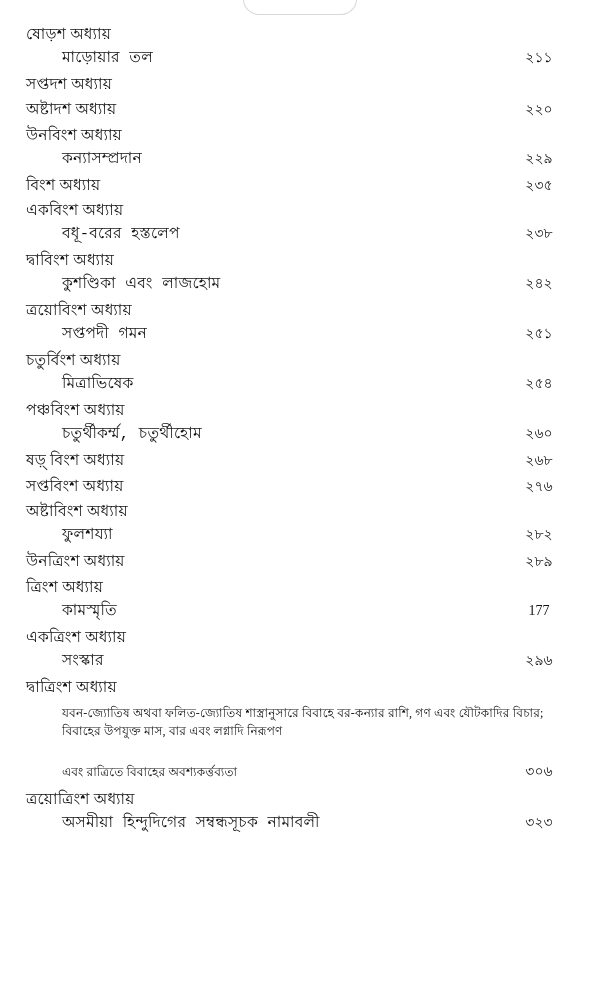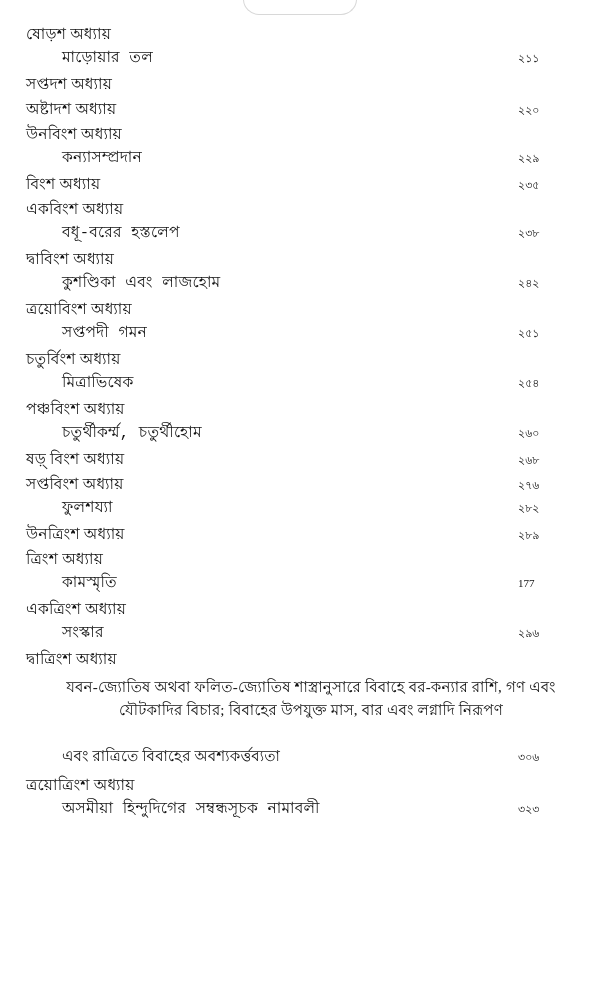--- a/index.html
+++ b/index.html
@@ -45,41 +45,40 @@
     margin-bottom: 9.5px;
     font-size: 15.5px;
   }
   .entry .label {
     white-space: pre-wrap;
     letter-spacing: 0.2px;
   }
   .entry .page-num {
     white-space: nowrap;
     padding-left: 12px;
-    font-size: 11px;
+    font-size: 14px;
     min-width: 42px;
-    text-align: left;
+    text-align: center;
   }
   .lvl-chapter .label {
     padding-left: 0px;
   }
   .lvl-sub .label {
     padding-left: 36px;
     font-family: Liberation Mono, monospace;
   }
   .lvl-long {
     display: block;
     margin-bottom: 9.5px;
   }
   .lvl-long .label {
     display: block;
     padding-left: 36px;
     line-height: 1.55;
-    font-size: 15px;
-    text-align: center;
+    font-size: 12px;
   }
   .lvl-long .tail {
     display: flex;
     justify-content: space-between;
     align-items: baseline;
   }
   .lvl-long .tail .label {
     padding-left: 36px;
     margin-top: 22px;
   }
@@ -163,20 +162,24 @@
         <div class="page-num">২৬০</div>
       </div>
       <div class="entry lvl-chapter">
         <div class="label">ষড়্‌ বিংশ অধ্যায়</div>
         <div class="page-num">২৬৮</div>
       </div>
       <div class="entry lvl-chapter">
         <div class="label">সপ্তবিংশ অধ্যায়</div>
         <div class="page-num">২৭৬</div>
       </div>
+      <div class="entry lvl-chapter">
+        <div class="label">অষ্টাবিংশ অধ্যায়</div>
+        <div class="page-num"></div>
+      </div>
       <div class="entry lvl-sub">
         <div class="label">ফুলশয্যা</div>
         <div class="page-num">২৮২</div>
       </div>
       <div class="entry lvl-chapter">
         <div class="label">উনত্রিংশ অধ্যায়</div>
         <div class="page-num">২৮৯</div>
       </div>
       <div class="entry lvl-chapter">
         <div class="label">ত্রিংশ অধ্যায়</div>

